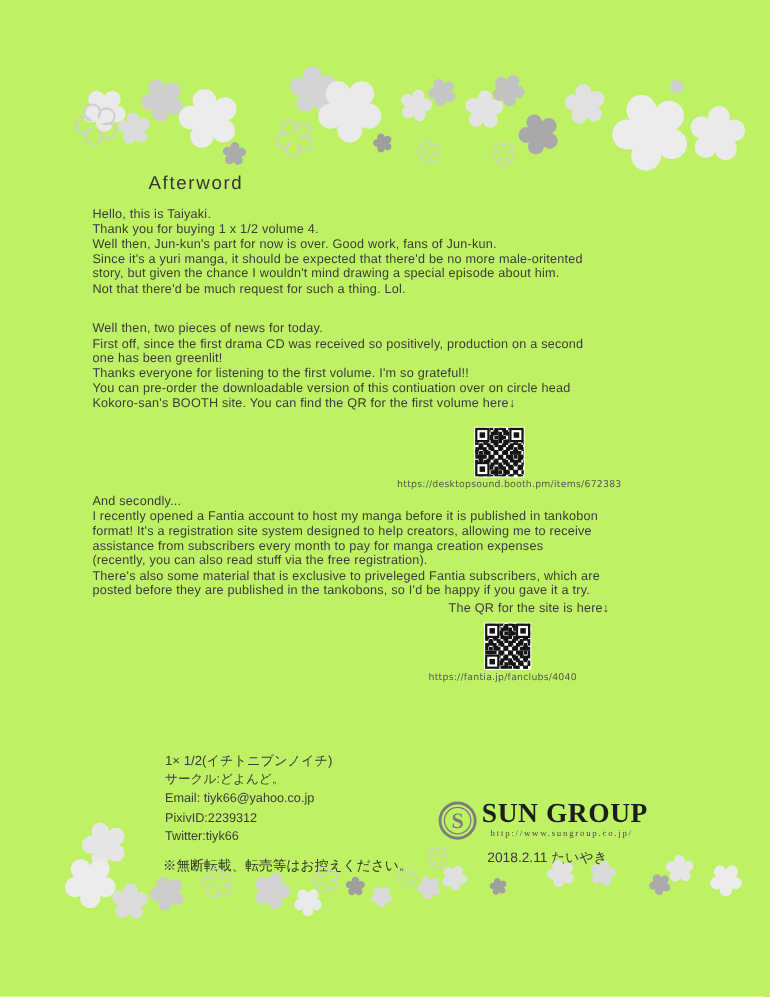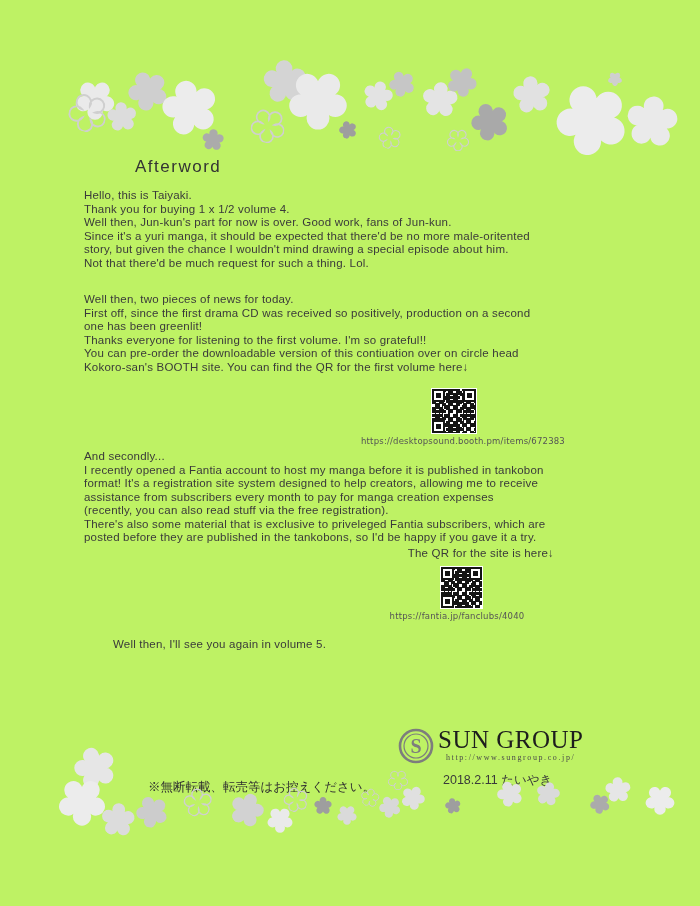--- a/index.html
+++ b/index.html
@@ -46,21 +46,21 @@
   .finder.tl{left:1px;top:1px}.finder.tr{right:1px;top:1px}.finder.bl{left:1px;bottom:1px}
 
   
   .credits{position:absolute;left:150px;top:683px;font-size:11.5px;line-height:17.5px;color:#3a3a3a;}
   .credits div{white-space:nowrap;}
   .disclaimer{position:absolute;left:148px;top:779px;font-size:12.5px;color:#2f2f2f;white-space:nowrap;}
 
   
   .pub-name{
     position:absolute;left:438px;top:726px;
-    font-family:"Liberation Serif", serif;font-weight:400;
+    font-family:"Liberation Serif", serif;font-weight:700;
     font-size:25px;letter-spacing:0.5px;color:#1d1d1d;white-space:nowrap;
   }
   .pub-url{
     position:absolute;left:446px;top:753px;
     font-family:Liberation Serif, serif;
     font-size:8px;letter-spacing:1.6px;color:#4a4a4a;white-space:nowrap;
   }
   .pub-date{position:absolute;left:443px;top:772px;font-size:12.5px;color:#3a3a3a;white-space:nowrap;}
   .logo-mark{position:absolute;left:397px;top:727px;}
 </style>
@@ -178,22 +178,28 @@
   <div class="hand right-note" style="left:84px;top:547px;width:470px">The QR for the site is here↓</div>
 
   <div class="qr" style="left:440px;top:566px;width:43px;height:43px">
     <div class="qr-pattern"></div>
     <div class="finder tl"></div>
     <div class="finder tr"></div>
     <div class="finder bl"></div>
   </div>
   <div class="qr-caption" style="left:332px;top:611px;width:250px">https://fantia.jp/fanclubs/4040</div>
 
-  <div class="hand" style="left:113px;top:638px">Well then, I'll see you again in volume 5.</div>
-
+
+  <div class="credits">
+    <div style="font-size:12px">1× 1/2(イチトニブンノイチ)</div>
+    <div>サークル:どよんど。</div>
+    <div>Email: tiyk66@yahoo.co.jp</div>
+    <div>PixivID:2239312</div>
+    <div>Twitter:tiyk66</div>
+  </div>
 
   <div class="disclaimer">※無断転載、転売等はお控えください。</div>
 
   <svg class="logo-mark" width="38" height="38" viewBox="0 0 38 38">
     <circle cx="19" cy="19" r="16" fill="none" stroke="#7d7d7d" stroke-width="2.6"></circle>
     <circle cx="19" cy="19" r="12" fill="none" stroke="#7d7d7d" stroke-width="1.2"></circle>
     <text x="19" y="26" text-anchor="middle" font-family="Liberation Serif, serif" font-weight="bold" font-size="20" fill="#7d7d7d">S</text>
   </svg>
   <div class="pub-name">SUN GROUP</div>
   <div class="pub-url">http://www.sungroup.co.jp/</div>

